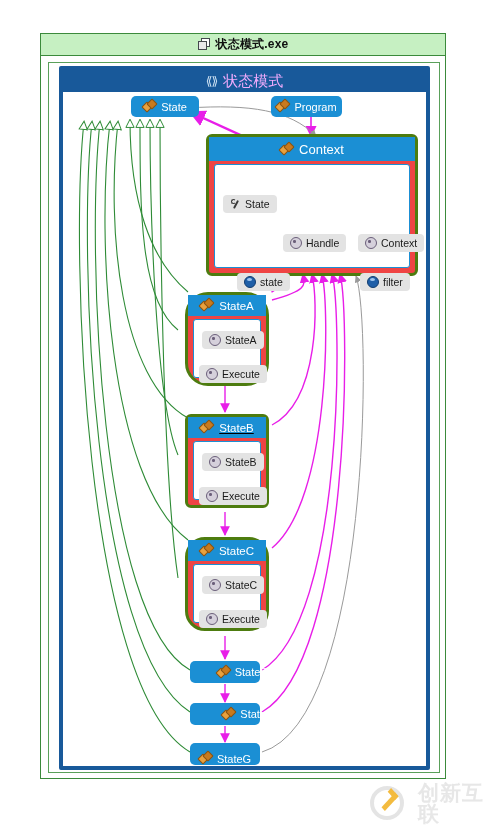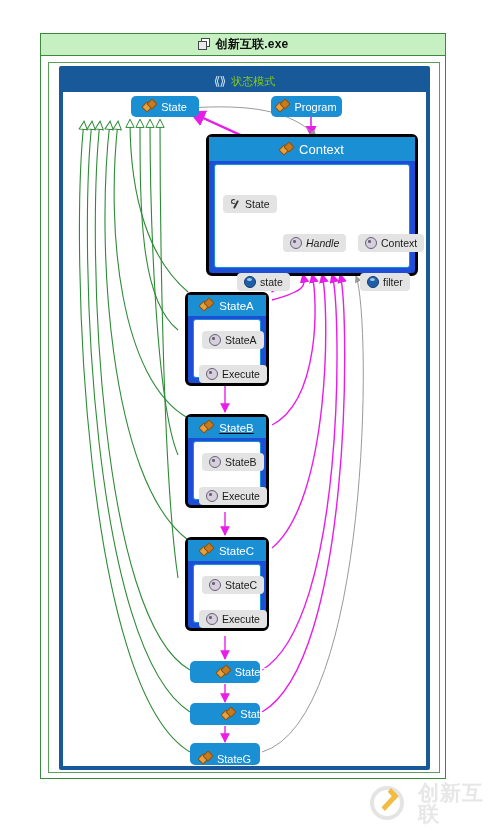--- a/index.html
+++ b/index.html
@@ -90,22 +90,22 @@
     top: 0;
     width: 100%;
     height: 22px;
     background: #18599a;
     display: flex;
     align-items: center;
     justify-content: center;
     gap: 6px;
   }
   #namespace-title-text {
-    font-size: 11px;
-    color: #84cc16;
+    font-size: 15px;
+    color: #f0abfc;
   }
   .ns-icon {
     font-size: 12px;
     color: #cfe3f4;
     font-family: "DejaVu Sans", sans-serif;
     letter-spacing: -1px;
   }
 
   
   #diagram-surface {
@@ -156,23 +156,23 @@
     transform: rotate(45deg);
     border-radius: 1px;
   }
   .class-icon i.c1 { left: 0px; top: 3px; background:#e8a13f; }
   .class-icon i.c2 { left: 5px; top: 0px; background:#c87a1e; }
 
   
   .class-box {
     position: absolute;
     box-sizing: border-box;
-    border: 3px solid #000000;
+    border: 3px solid #4d7c0f;
     border-radius: 6px;
-    background: #1d4ed8;
+    background: #ef4444;
   }
   .class-box-header {
     height: 24px;
     background: #1b8fd4;
     display: flex;
     align-items: center;
     justify-content: center;
     gap: 5px;
     color: #fff;
     font-size: 13px;
@@ -277,21 +277,21 @@
 </style>
 </head>
 <body>
 
 <div id="assembly-frame">
   <div id="assembly-titlebar">
     <span class="asm-icon">
         <i class="b1"></i>
         <i class="b2"></i>
       </span>
-    <span id="assembly-title-text">创新互联.exe</span>
+    <span id="assembly-title-text">状态模式.exe</span>
   </div>
   <div id="assembly-inner"></div>
 </div>
 
 <div id="namespace-frame">
   <div id="namespace-titlebar">
     <span class="ns-icon">⟪⟫</span>
     <span id="namespace-title-text">状态模式</span>
   </div>
 </div>
@@ -394,40 +394,40 @@
         <i class="c1"></i>
         <i class="c2"></i>
       </span>
     <span>Context</span>
   </div>
   <div class="class-box-body">
     <div class="member" style="left:8px; top:30px;">
       <span class="wrench-icon"></span>
       <span class="member-label">State</span>
     </div>
-    <div class="member" style="left:68px; top:69px;font-style:italic;">
+    <div class="member" style="left:68px; top:69px;">
       <span class="method-icon"></span>
       <span class="member-label">Handle</span>
     </div>
     <div class="member" style="left:143px; top:69px;">
       <span class="method-icon"></span>
       <span class="member-label">Context</span>
     </div>
     <div class="member" style="left:22px; top:108px;">
       <span class="field-icon"></span>
       <span class="member-label">state</span>
     </div>
     <div class="member" style="left:145px; top:108px;">
       <span class="field-icon"></span>
       <span class="member-label">filter</span>
     </div>
   </div>
 </div>
 
-<div class="class-box" style="left:185px; top:292px; width:84px; height:94px;">
+<div class="class-box" style="left:185px; top:292px; width:84px; height:94px;border-radius:23px;">
   <div class="class-box-header small">
     <span class="class-icon">
         <i class="c1"></i>
         <i class="c2"></i>
       </span>
     <span>StateA</span>
   </div>
   <div class="class-box-body" style="top:24px;">
     <div class="member" style="left:8px; top:11px;">
       <span class="method-icon"></span>
@@ -453,21 +453,21 @@
       <span class="method-icon"></span>
       <span class="member-label">StateB</span>
     </div>
     <div class="member" style="left:5px; top:45px;">
       <span class="method-icon"></span>
       <span class="member-label">Execute</span>
     </div>
   </div>
 </div>
 
-<div class="class-box" style="left:185px; top:537px; width:84px; height:94px;">
+<div class="class-box" style="left:185px; top:537px; width:84px; height:94px;border-radius:20px;">
   <div class="class-box-header small">
     <span class="class-icon">
         <i class="c1"></i>
         <i class="c2"></i>
       </span>
     <span>StateC</span>
   </div>
   <div class="class-box-body" style="top:24px;">
     <div class="member" style="left:8px; top:11px;">
       <span class="method-icon"></span>

